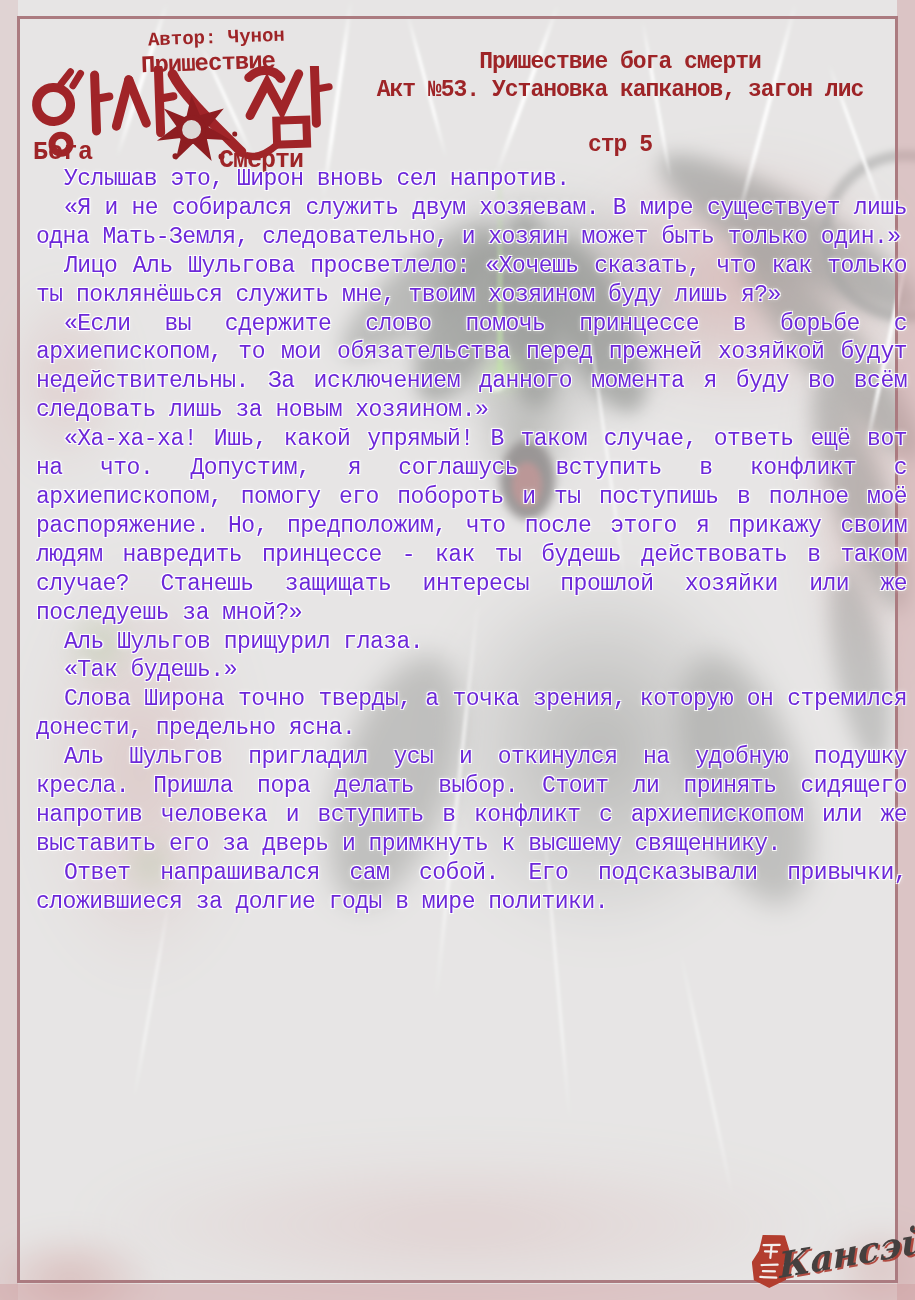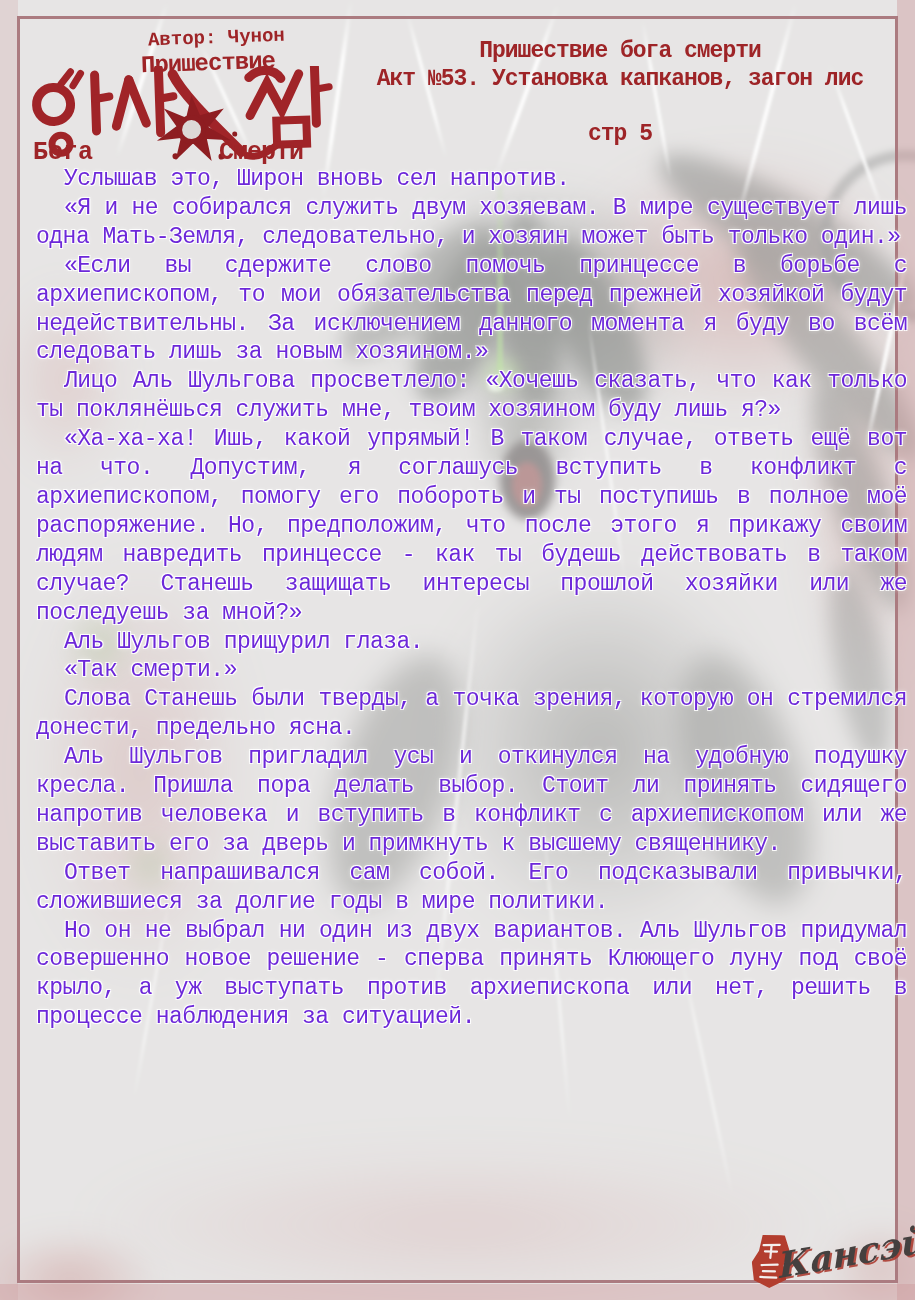--- a/index.html
+++ b/index.html
@@ -15,23 +15,23 @@
   .tint{position:absolute;z-index:2;}
   
   .frame{position:absolute;left:17px;top:16px;width:881px;height:1267px;
          border:3px solid #ab7b80;box-sizing:border-box;z-index:3;}
   
   .content{position:absolute;inset:0;z-index:4;}
   .red{color:#9e2427;font-weight:bold;}
   .logo-author{position:absolute;left:148px;top:27px;font-size:19px;transform:rotate(-2deg);}
   .logo-series{position:absolute;left:141px;top:50px;font-size:24px;transform:rotate(-2deg);letter-spacing:-1px;}
   .logo-boga{position:absolute;left:33px;top:138px;font-size:25px;}
-  .logo-smerti{position:absolute;left:219px;top:138px;font-size:25px;letter-spacing:-1px;}
+  .logo-smerti{position:absolute;left:219px;top:146px;font-size:25px;letter-spacing:-1px;}
   .korean-logo{position:absolute;left:24px;top:66px;}
-  .header-block{position:absolute;left:330px;top:37px;width:580px;text-align:center;}
+  .header-block{position:absolute;left:330px;top:48px;width:580px;text-align:center;}
   .header-block div{font-size:23px;line-height:28px;color:#9e2427;font-weight:bold;letter-spacing:-1px;}
   .page-num{margin-top:27px;}
   
   .body-text{position:absolute;left:36px;top:165px;width:871px;
              font-size:23px;line-height:28.9px;font-weight:normal;color:#6d28d9;
              text-align:justify;letter-spacing:-0.5px;
              text-shadow:-1px -1px 0 rgba(255,255,255,.9),1px -1px 0 rgba(255,255,255,.9),
                          -1px 1px 0 rgba(255,255,255,.9),1px 1px 0 rgba(255,255,255,.9),
                           0 0 5px rgba(255,255,255,.8);}
   .body-text p{margin:0;text-indent:28px;}
@@ -143,29 +143,28 @@
 
     <div class="header-block">
       <div>Пришествие бога смерти</div>
       <div>Акт №53. Установка капканов, загон лис</div>
       <div class="page-num">стр 5</div>
     </div>
 
     <div class="body-text">
       <p>Услышав это, Широн вновь сел напротив.</p>
       <p>«Я и не собирался служить двум хозяевам. В мире существует лишь одна Мать-Земля, следовательно, и хозяин может быть только один.»</p>
+      <p>Лицо Аль Шульгова просветлело: «Хочешь сказать, что как только ты поклянёшься служить мне, твоим хозяином буду лишь я?»</p>
       <p>«Если вы сдержите слово помочь принцессе в борьбе с архиепископом, то мои обязательства перед прежней хозяйкой будут недействительны. За исключением данного момента я буду во всём следовать лишь за новым хозяином.»</p>
-      <p>Лицо Аль Шульгова просветлело: «Хочешь сказать, что как только ты поклянёшься служить мне, твоим хозяином буду лишь я?»</p>
       <p>«Ха-ха-ха! Ишь, какой упрямый! В таком случае, ответь ещё вот на что. Допустим, я соглашусь вступить в конфликт с архиепископом, помогу его побороть и ты поступишь в полное моё распоряжение. Но, предположим, что после этого я прикажу своим людям навредить принцессе - как ты будешь действовать в таком случае? Станешь защищать интересы прошлой хозяйки или же последуешь за мной?»</p>
       <p>Аль Шульгов прищурил глаза.</p>
-      <p>«Так смерти.»</p>
-      <p>Слова Станешь были тверды, а точка зрения, которую он стремился донести, предельно ясна.</p>
+      <p>«Так будешь.»</p>
+      <p>Слова Широна точно тверды, а точка зрения, которую он стремился донести, предельно ясна.</p>
       <p>Аль Шульгов пригладил усы и откинулся на удобную подушку кресла. Пришла пора делать выбор. Стоит ли принять сидящего напротив человека и вступить в конфликт с архиепископом или же выставить его за дверь и примкнуть к высшему священнику.</p>
       <p>Ответ напрашивался сам собой. Его подсказывали привычки, сложившиеся за долгие годы в мире политики.</p>
-      <p>Но он не выбрал ни один из двух вариантов. Аль Шульгов придумал совершенно новое решение - сперва принять Клюющего луну под своё крыло, а уж выступать против архиепископа или нет, решить в процессе наблюдения за ситуацией.</p>
     </div>
   </div>
 
   <div class="watermark">
     <svg class="wm-seal" width="38" height="54" viewBox="0 0 38 54">
       <path fill="#b33d2e" d="M8,2 L30,0 L36,14 L32,30 L36,44 L20,54 L4,48 L0,30 L6,18 Z"></path>
       <g stroke="#f3efee" stroke-width="2.2" stroke-linecap="round">
         <path d="M10,12 L26,10"></path>
           <path d="M12,18 L24,17"></path>
           <path d="M18,12 L18,24"></path>

